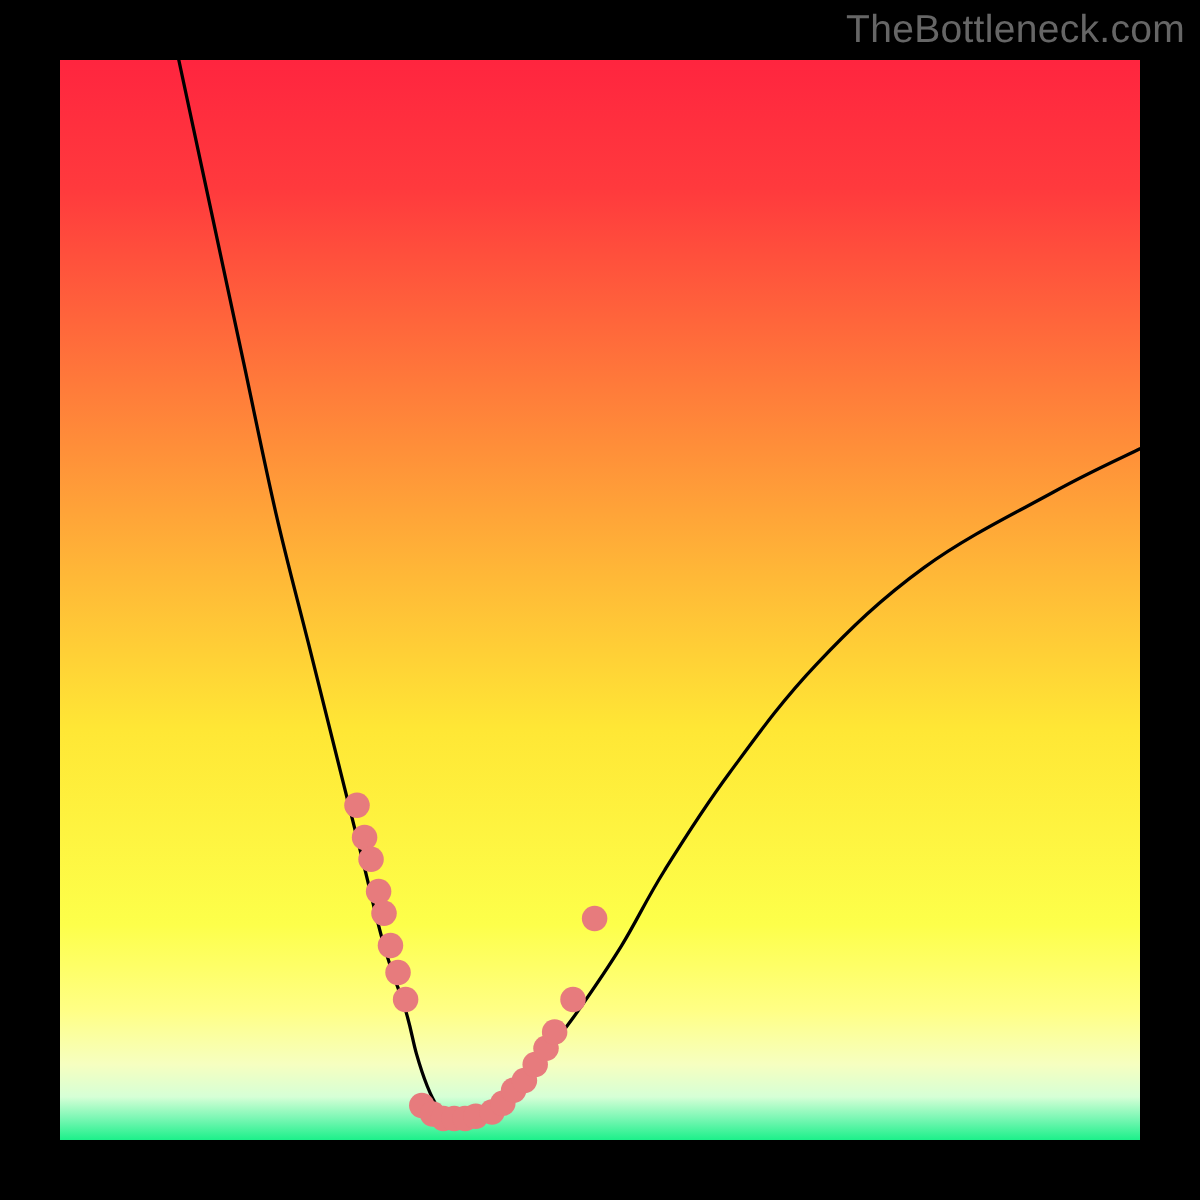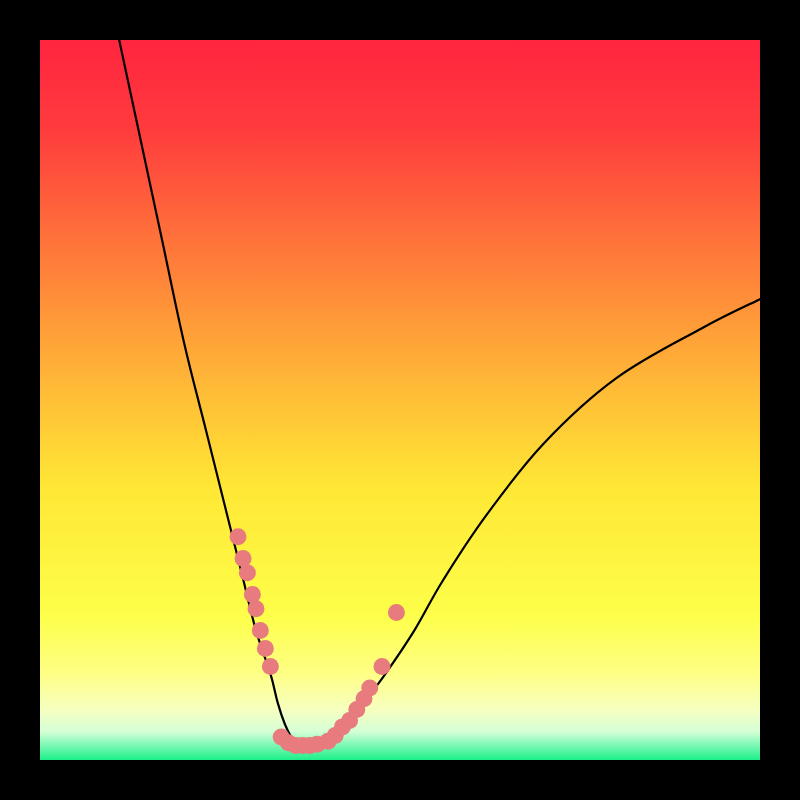--- a/index.html
+++ b/index.html
@@ -102,13 +102,14 @@
           <circle cx="316.8" cy="669.6" r="8.5" class="dot" fill="#e77b7d"></circle>
           <circle cx="324" cy="658.8" r="8.5" class="dot" fill="#e77b7d"></circle>
           <circle cx="329.76" cy="648" r="8.5" class="dot" fill="#e77b7d"></circle>
           <circle cx="342" cy="626.4" r="8.5" class="dot" fill="#e77b7d"></circle>
           <circle cx="356.4" cy="572.4" r="8.5" class="dot" fill="#e77b7d"></circle>
         </g>
     </svg>
 
   </div>
 
+  <div class="watermark">TheBottleneck.com</div>
 </div>
 
 </body></html>

